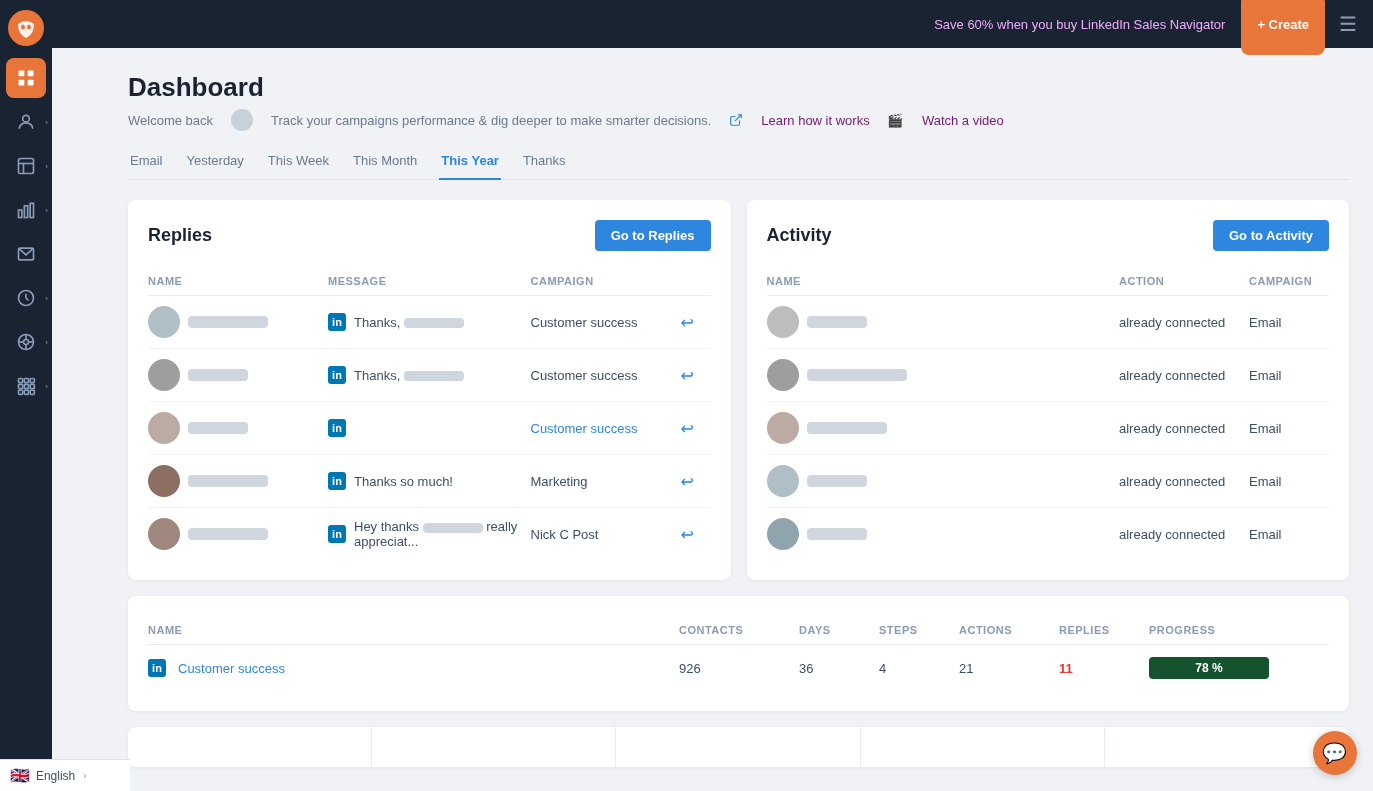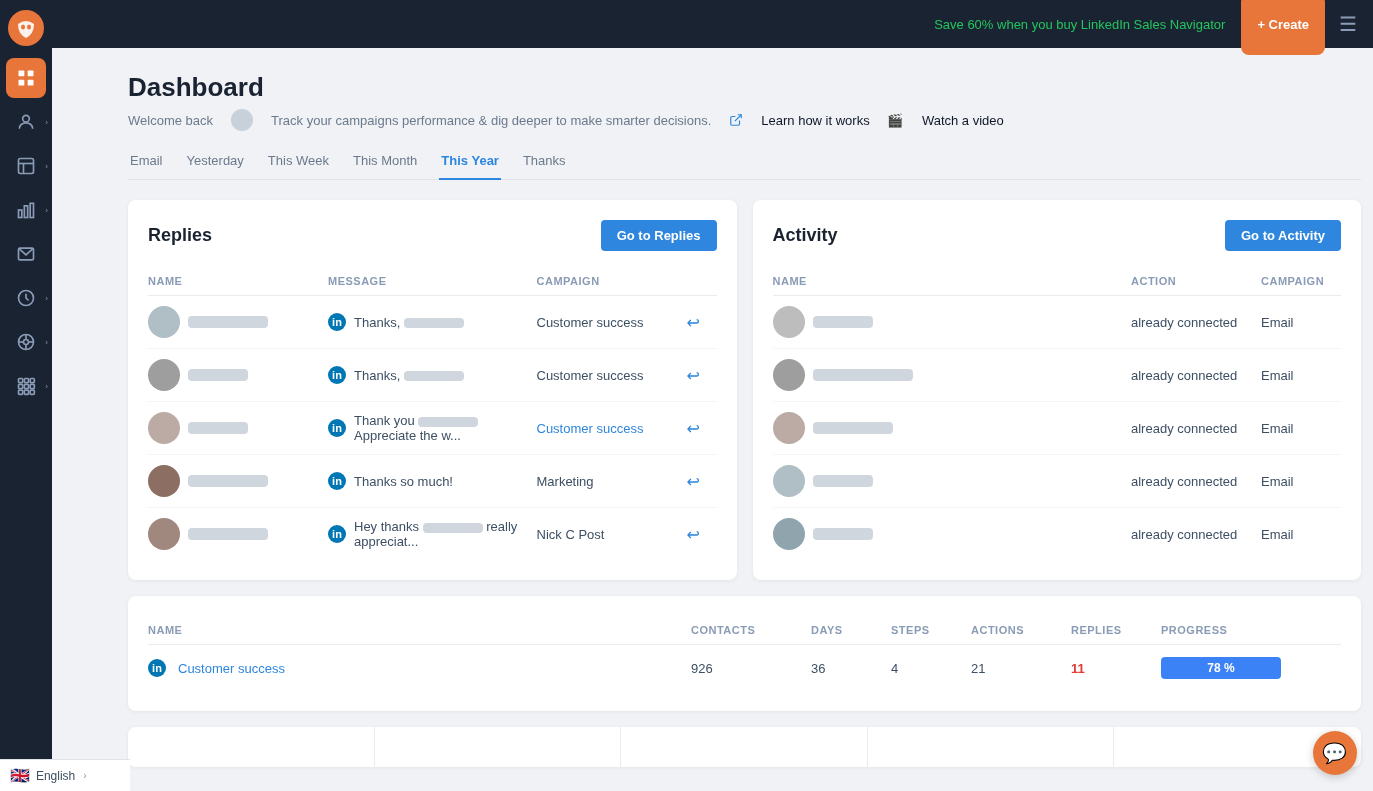--- a/index.html
+++ b/index.html
@@ -55,21 +55,21 @@
       top: 0;
       height: 48px;
       background: #1a2332;
       display: flex;
       align-items: center;
       justify-content: flex-end;
       padding: 0 16px;
       z-index: 100;
     }
     .topbar-promo {
-      color: #22c55e;
+      color: #f0abfc;
       font-size: 13px;
       margin-right: 16px;
     }
     .topbar-create {
       background: #e8753a;
       color: white;
       border: none;
       border-radius: 8px;
       padding: 23px 16px;
       font-size: 13px;
@@ -83,21 +83,21 @@
       cursor: pointer;
     }
 
     
     .main {
       margin-left: 52px;
       margin-top: 48px;
       flex: 1;
       overflow-y: auto;
       background: #f0f2f5;
-      padding: 24px 12px 0 24px;
+      padding: 24px 24px 0 24px;
     }
 
     
     .dashboard-title {
       font-size: 26px;
       font-weight: 700;
       color: #1a2332;
       margin-bottom: 6px;
     }
     .dashboard-subtitle {
@@ -108,21 +108,21 @@
       align-items: center;
       gap: 18px;
     }
     .dashboard-subtitle .avatar-small {
       width: 22px;
       height: 22px;
       border-radius: 50%;
       background: #c8d0da;
       display: inline-block;
     }
-    .link-blue { color: #0f172a; text-decoration: none; font-size: 13px; }
+    .link-blue { color: #701a75; text-decoration: none; font-size: 13px; }
 
     
     .date-tabs {
       display: flex;
       gap: 20px;
       margin-bottom: 20px;
       border-bottom: 1px solid #e0e4ea;
     }
     .date-tab {
       padding: 6px 2px 10px;
@@ -217,21 +217,21 @@
       width: 80px;
       display: inline-block;
     }
     .blurred-text-sm { width: 60px; }
     .blurred-text-lg { width: 100px; }
 
     .li-icon {
       width: 18px;
       height: 18px;
       background: #0077b5;
-      border-radius: 9px;
+      border-radius: 3px;
       display: inline-flex;
       align-items: center;
       justify-content: center;
       color: white;
       font-size: 11px;
       font-weight: 700;
       flex-shrink: 0;
       margin-right: 4px;
     }
     .message-cell {
@@ -276,21 +276,21 @@
     .campaign-name-cell {
       display: flex;
       align-items: center;
       gap: 8px;
       color: #2e86de;
       font-weight: 500;
     }
     .progress-bar-container {
       width: 120px;
       height: 22px;
-      background: #3b82f6;
+      background: #14532d;
       border-radius: 4px;
       display: flex;
       align-items: center;
       justify-content: center;
       color: white;
       font-size: 12px;
       font-weight: 600;
     }
     .replies-count { color: #e53935; font-weight: 600; }
 
@@ -511,21 +511,20 @@
         <span class="reply-arrow">↩</span>
       </div>
 
       <div class="table-row replies-row">
         <div class="name-cell">
           <div class="avatar" style="background:#bcaaa4;"></div>
           <span class="blurred-text blurred-text-sm"></span>
         </div>
         <div class="message-cell">
           <span class="li-icon">in</span>
-          <span>Thank you <span class="blurred-text blurred-text-sm" style="height:10px;vertical-align:middle;display:inline-block;"></span> Appreciate the w...</span>
         </div>
         <span style="color:#2e86de;">Customer success</span>
         <span class="reply-arrow">↩</span>
       </div>
 
       <div class="table-row replies-row">
         <div class="name-cell">
           <div class="avatar" style="background:#8d6e63;"></div>
           <span class="blurred-text"></span>
         </div>

